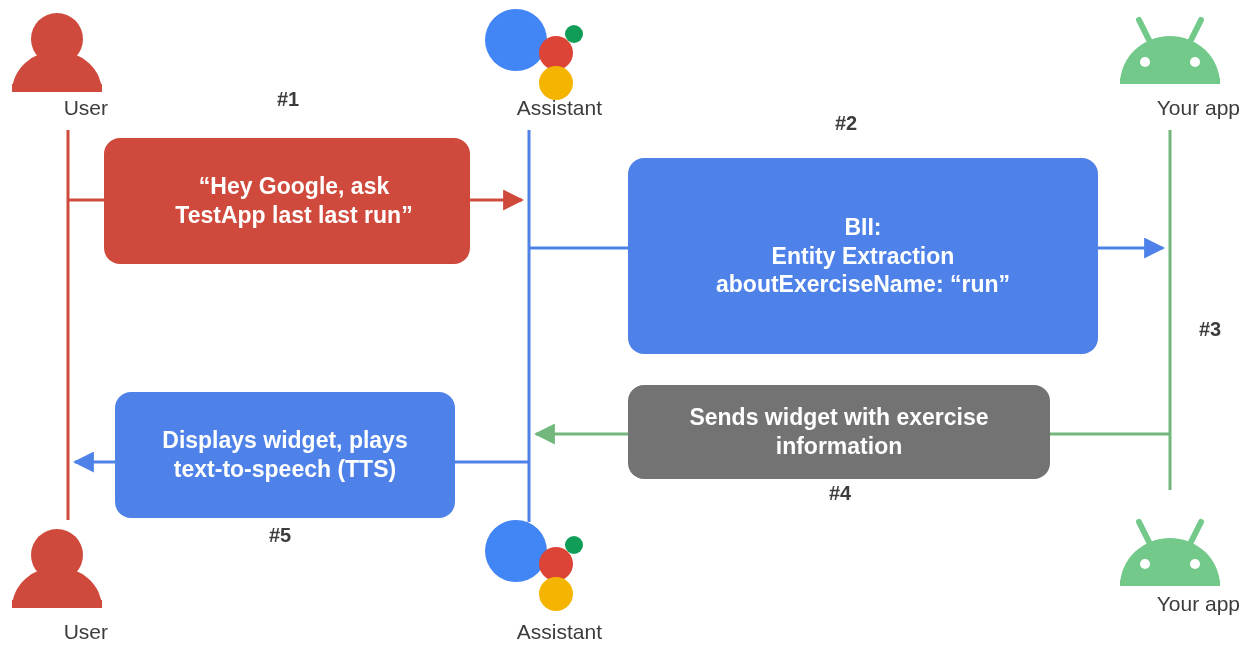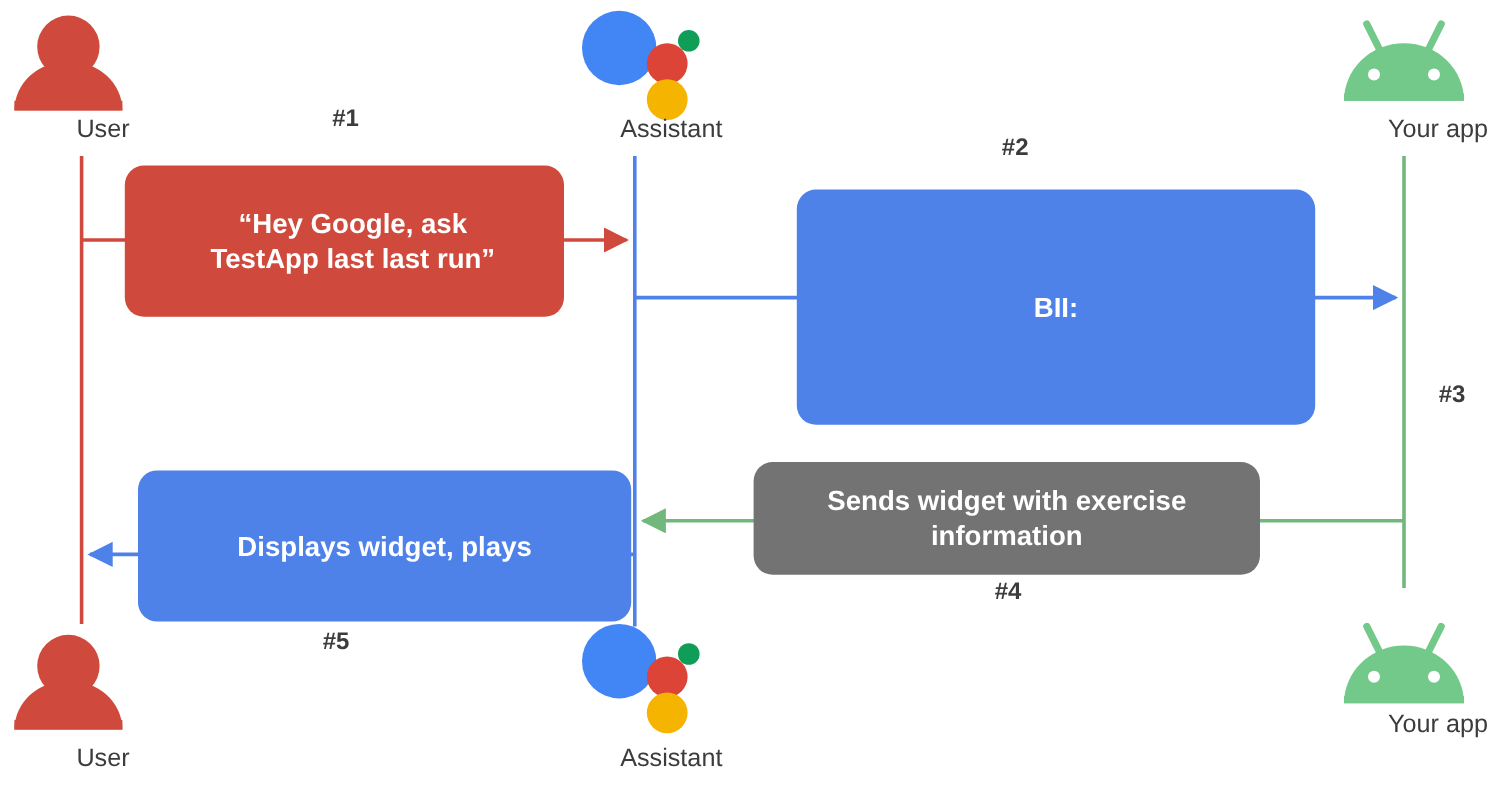--- a/index.html
+++ b/index.html
@@ -175,32 +175,35 @@
 
   <div class="step-label" style="left:240px; top:524px; width:80px;">#5</div>
 
   <div class="msg-box box-red" style="left:104px; top:138px; width:366px; height:126px; font-size:23px;">
     <div class="msg-text">
       <div>“Hey Google, ask</div>
       <div>TestApp last last run”</div>
     </div>
   </div>
 
-  <div class="msg-box box-blue" style="left:628px; top:158px; width:432px; height:196px; font-size:23px;margin-left:36px;">
+  <div class="msg-box box-blue" style="left:628px; top:158px; width:470px; height:196px; font-size:23px;">
     <div class="msg-text">
       <div>BII:</div>
+      <div>Entity Extraction</div>
+      <div>aboutExerciseName: “run”</div>
     </div>
   </div>
 
   <div class="msg-box box-green" style="left:628px; top:385px; width:422px; height:94px; font-size:23px;">
     <div class="msg-text">
       <div>Sends widget with exercise</div>
       <div>information</div>
     </div>
   </div>
 
-  <div class="msg-box box-blue" style="left:115px; top:392px; width:411px; height:126px; font-size:23px;">
+  <div class="msg-box box-blue" style="left:115px; top:392px; width:340px; height:126px; font-size:23px;">
     <div class="msg-text">
       <div>Displays widget, plays</div>
+      <div>text-to-speech (TTS)</div>
     </div>
   </div>
 
 </div>
 
 </body></html>

